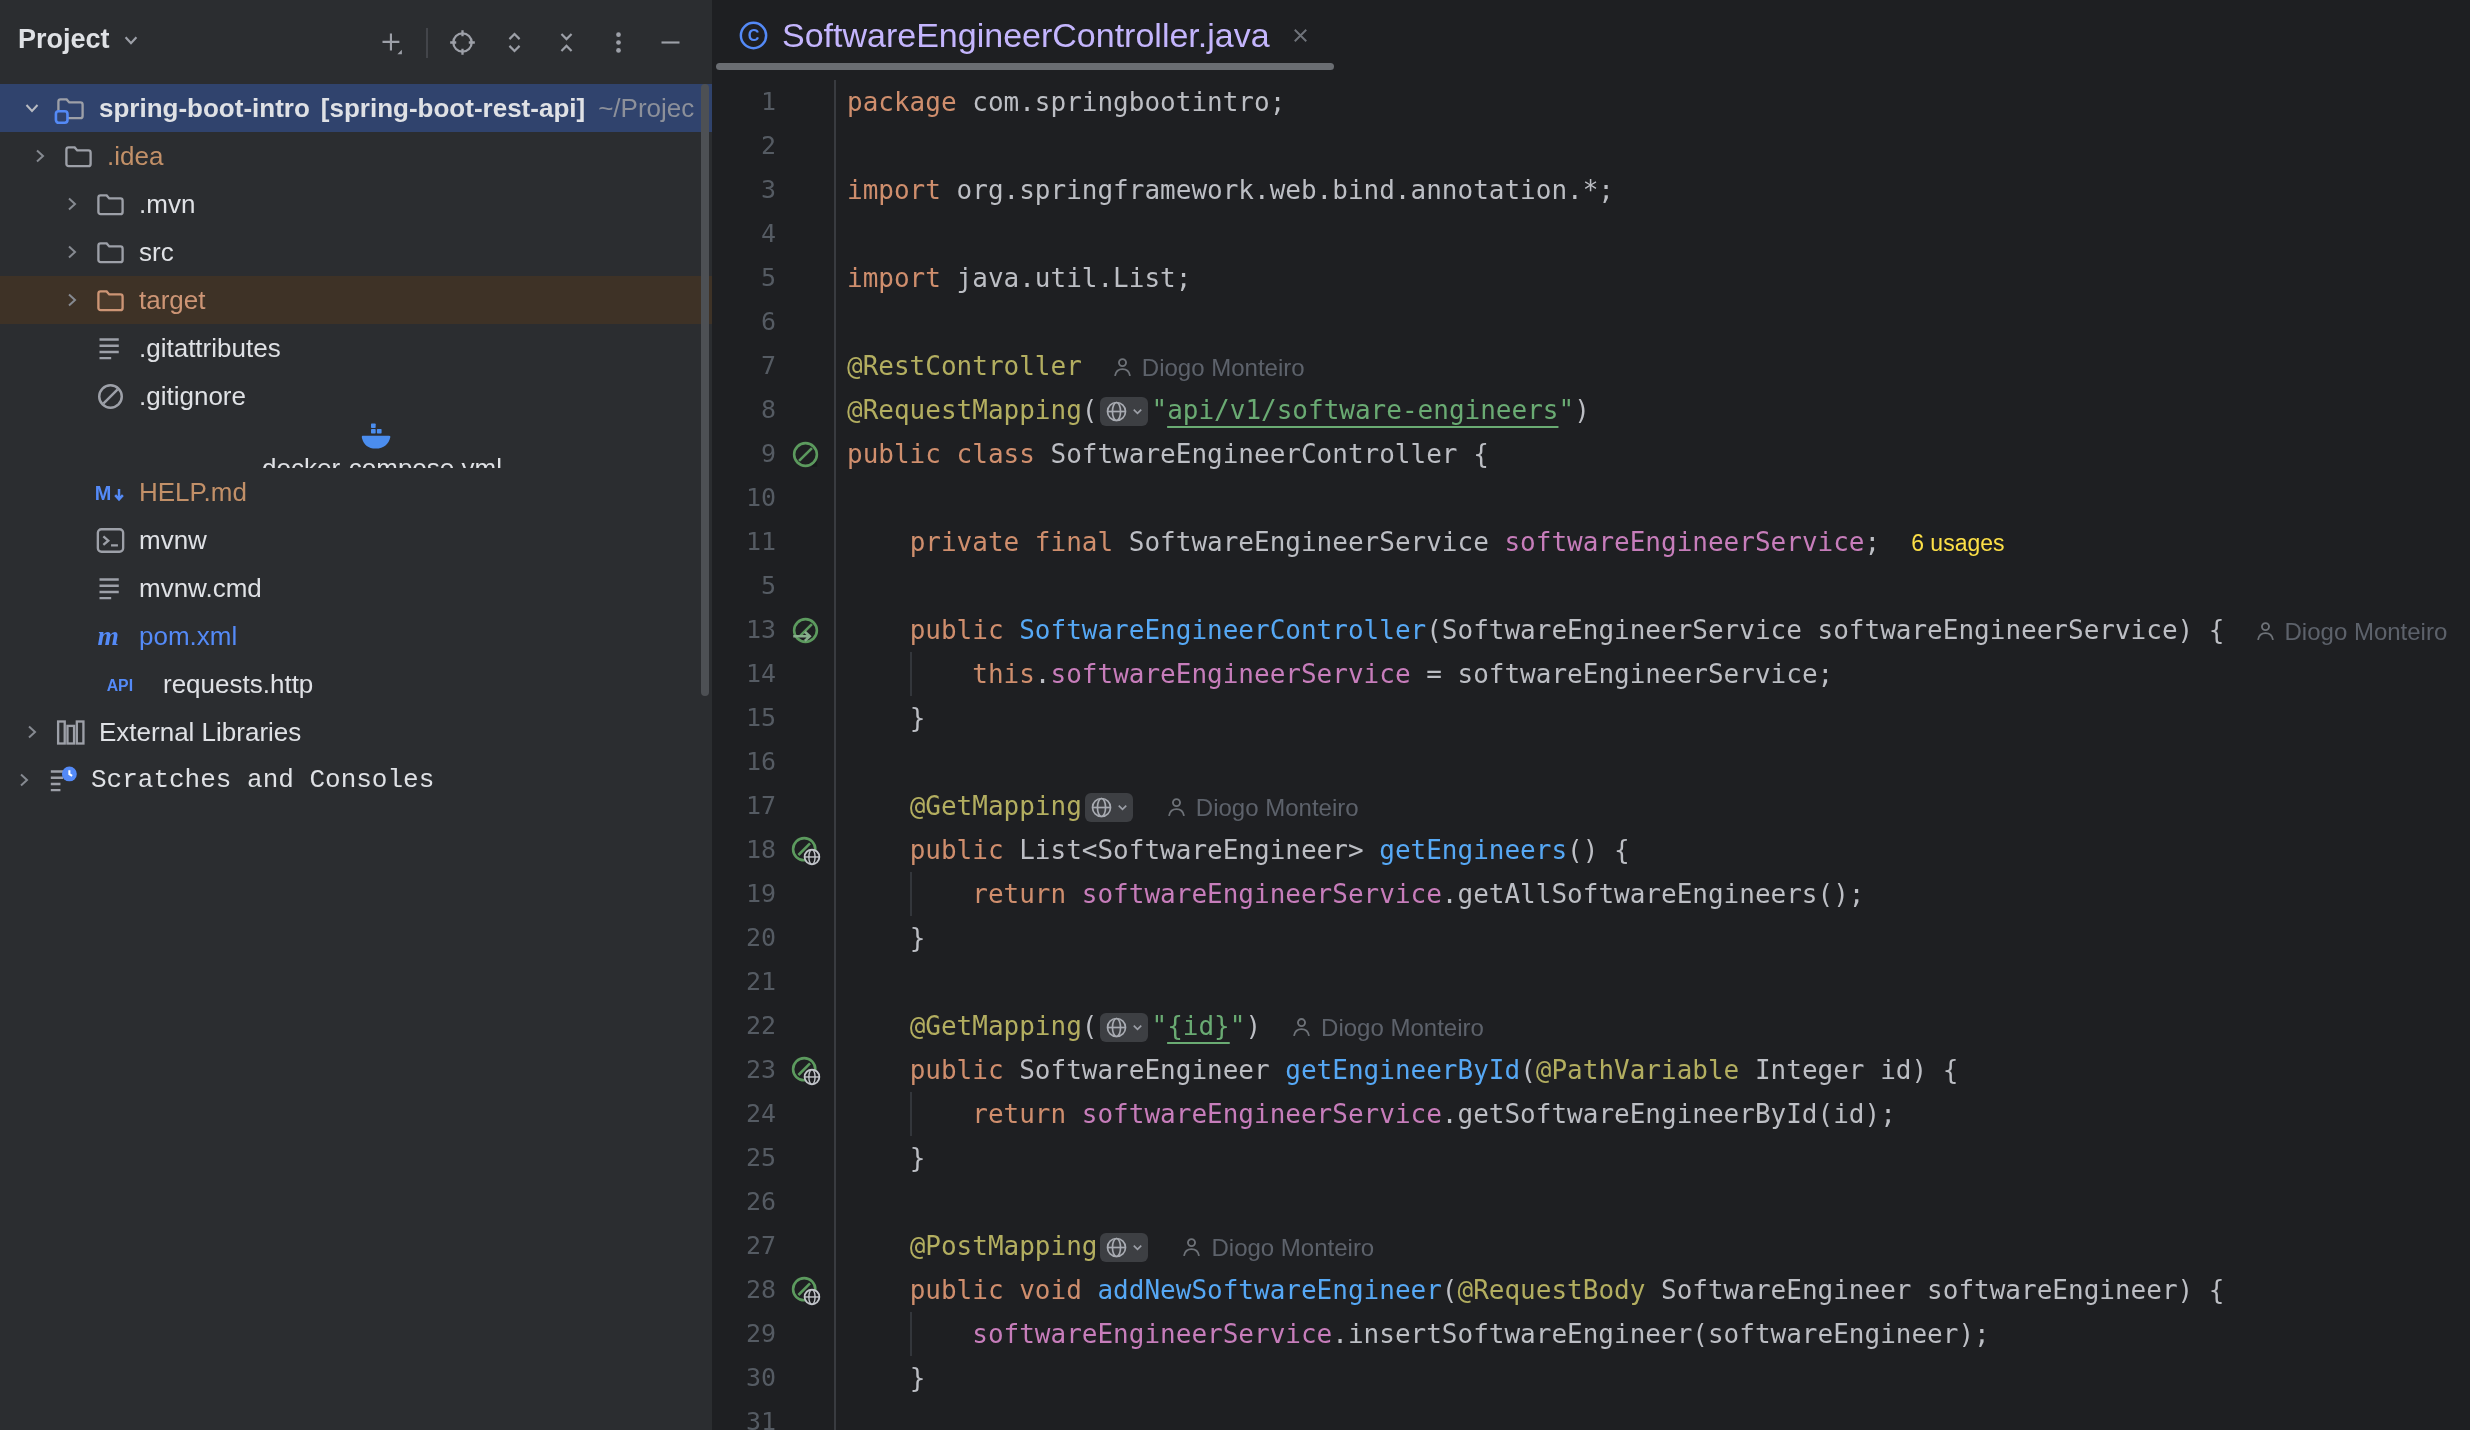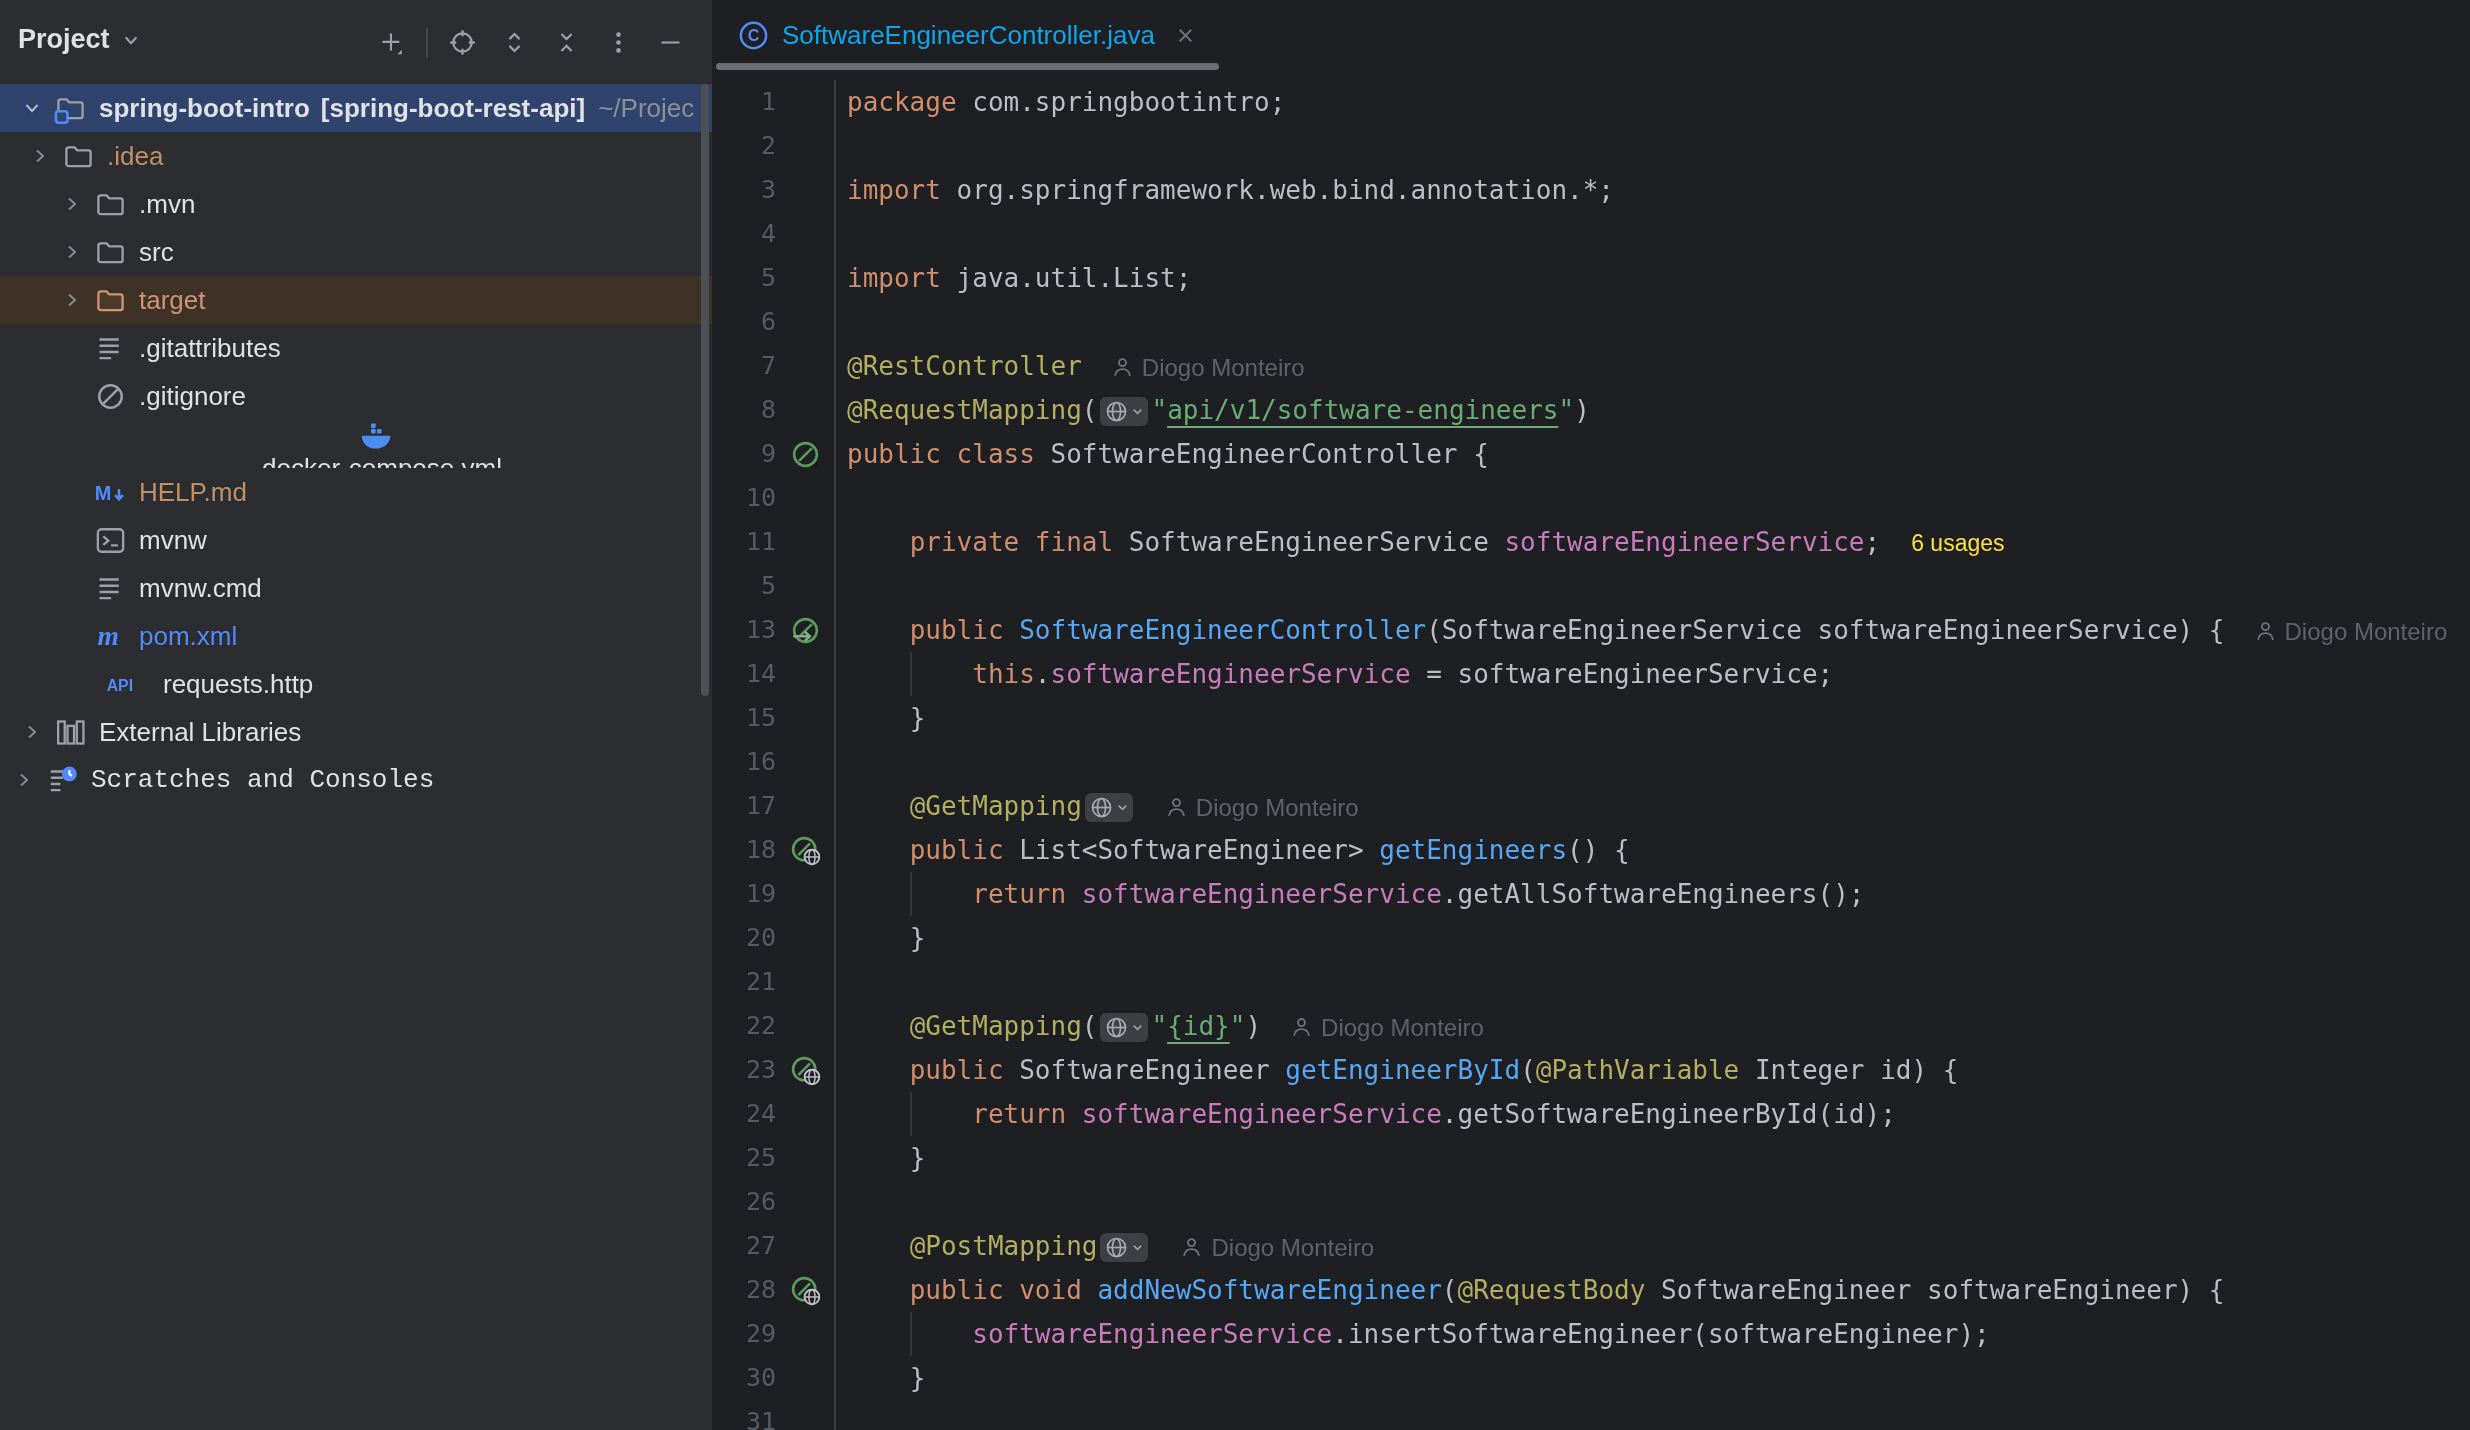--- a/index.html
+++ b/index.html
@@ -29,21 +29,21 @@
   .tpath{margin-left:13px;color:#8C909A;}
   .c-ignored{color:#C29068;}
   .c-excluded{color:#CD9575;}
   .c-modified{color:#548AF7;}
   .panel-scrollbar{position:absolute;left:701px;top:84px;width:8px;height:612px;border-radius:4px;background:#4D5054;}
   
   .editor{position:absolute;left:712px;top:0;width:1758px;height:1430px;background:#1E1F22;overflow:hidden;}
   .tabbar{position:relative;height:72px;}
   .tab{position:absolute;left:4px;top:0;height:70px;display:flex;align-items:center;padding:0 22px;gap:13px;}
   .tab::after{content:"";position:absolute;left:0;right:0;bottom:0;height:7px;border-radius:4px;background:#6A6D72;}
-  .tab-label{font-size:26px;color:#0ea5e9;}
+  .tab-label{font-size:34px;color:#c4b5fd;}
   .tab-close{display:flex;align-items:center;margin-left:6px;}
   
   .code{position:absolute;top:72px;left:0;right:0;bottom:0;padding-top:8px;
     font-family:"DejaVu Sans Mono",monospace;font-size:26px;}
   .crow{display:flex;height:44px;line-height:44px;}
   .lnum{width:64px;flex:none;text-align:right;color:#555B63;font-size:25px;}
   .lico{width:58px;flex:none;display:flex;align-items:center;justify-content:center;}
   .lcode{flex:1;border-left:2px solid #393B40;padding-left:11px;position:relative;
     color:#BCBEC4;white-space:pre;overflow:hidden;}
   .lcode svg,.gb svg{vertical-align:middle;}

